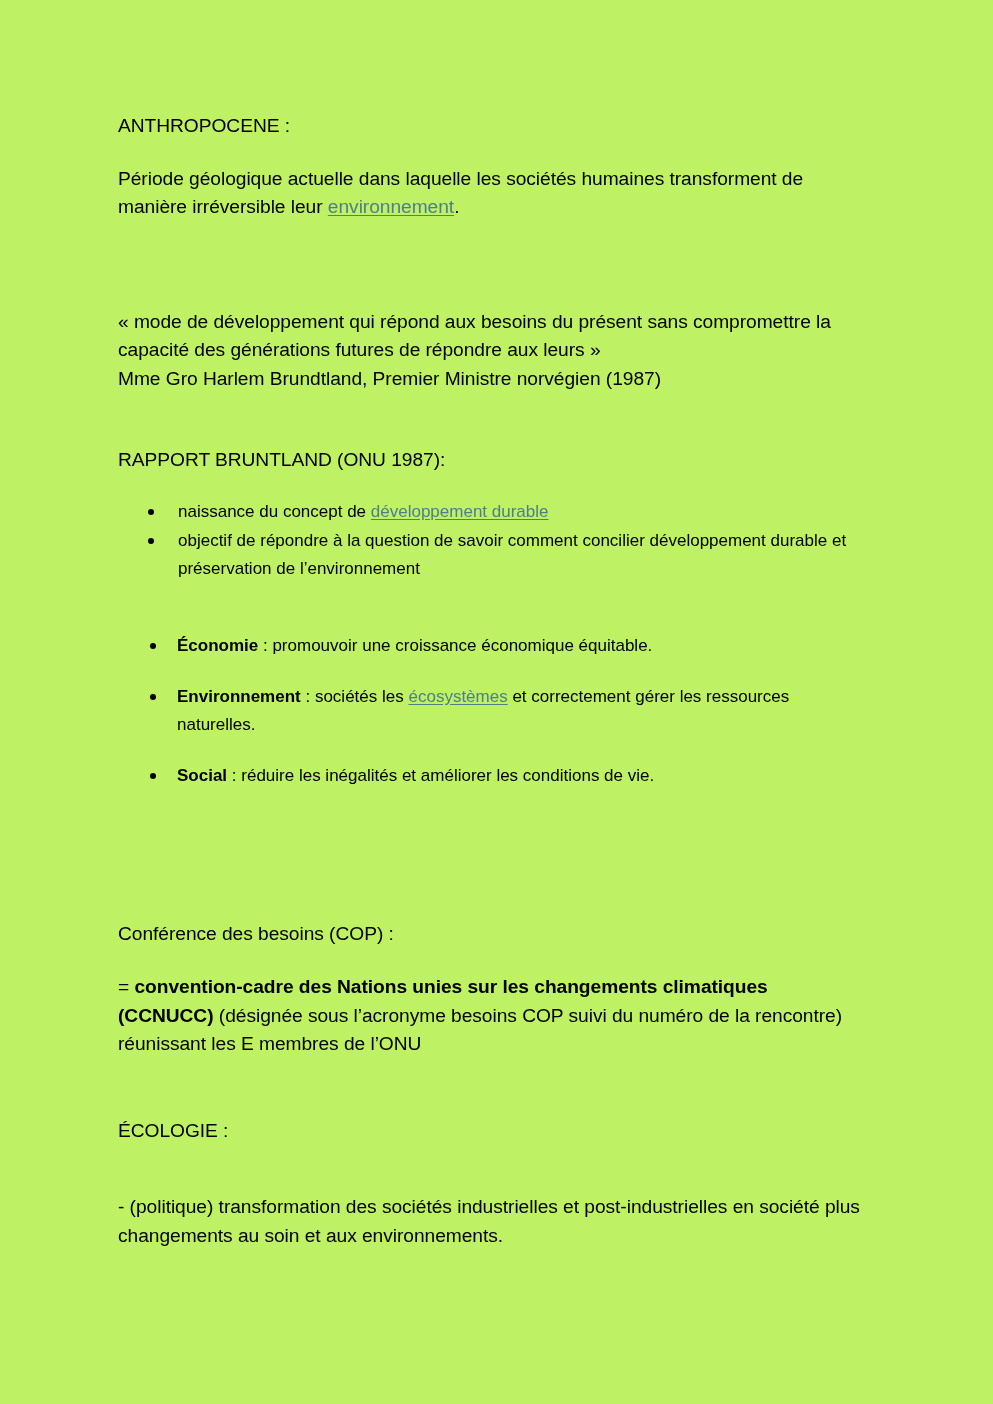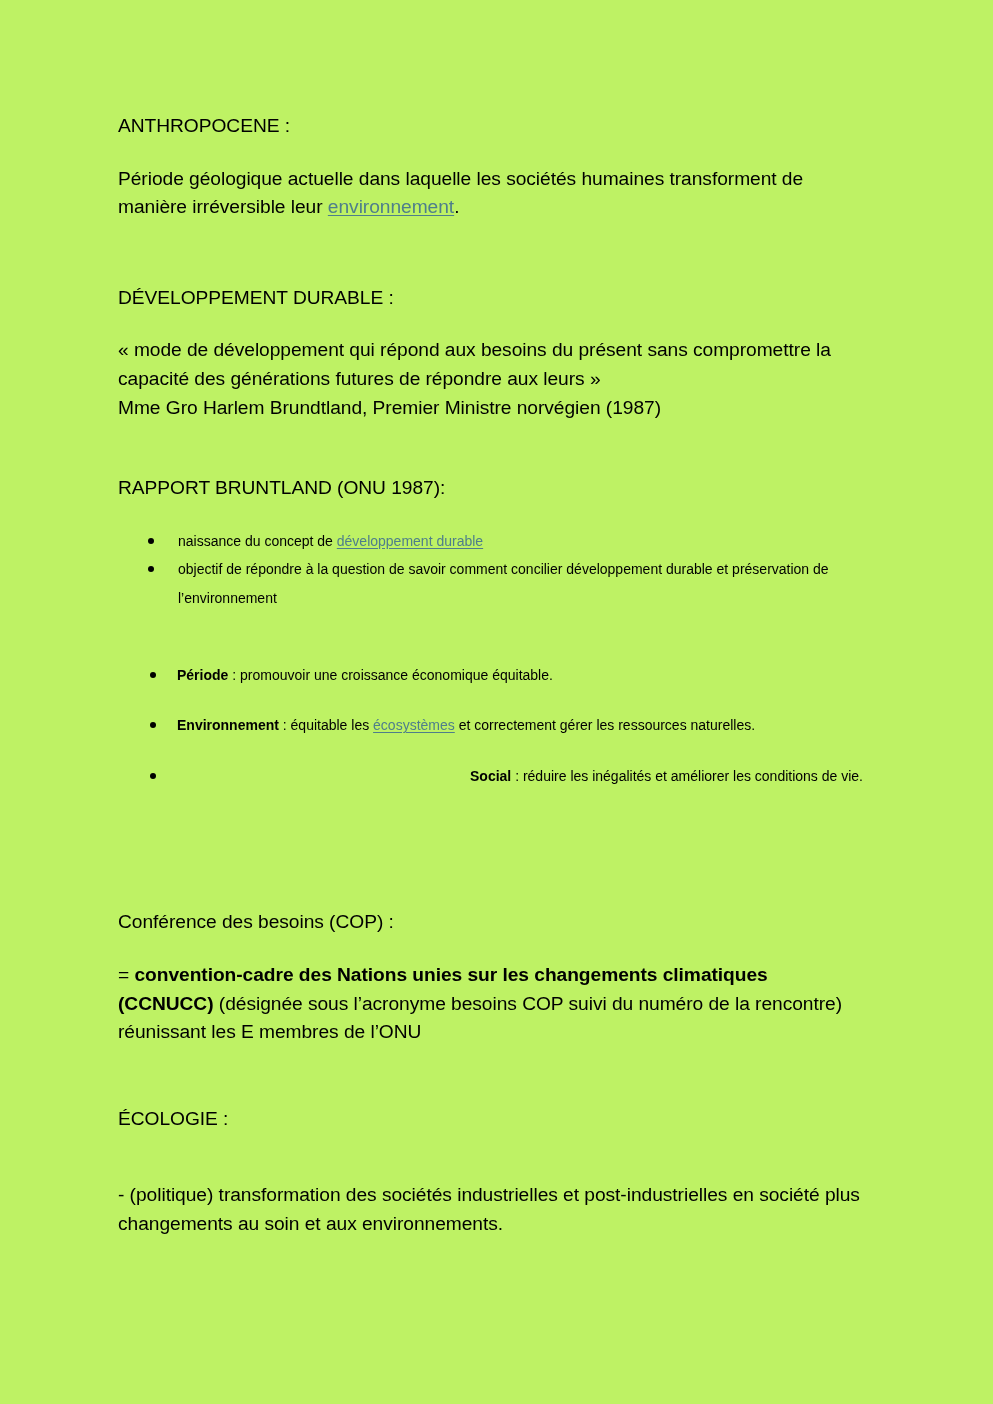--- a/index.html
+++ b/index.html
@@ -47,55 +47,54 @@
   }
   .bold { font-weight: bold; }
 
   ul.bullets {
     margin: 0;
     padding: 0;
     list-style: none;
   }
   ul.bullets li {
     position: relative;
-    font-size: 14px;
+    font-size: 17px;
     line-height: 28.6px;
     color: #000000;
   }
   ul.bullets li .dot {
     position: absolute;
     width: 6px;
     height: 6px;
     border-radius: 50%;
     background: #000000;
     top: 11px;
   }
 
   
   ul.list-a li { padding-left: 60px; }
   ul.list-a li .dot { left: 30px; }
 
   
   ul.list-b li { padding-left: 59px; margin-bottom: 22px; }
-  ul.list-b li:last-child { margin-bottom: 0; text-align: right; }
+  ul.list-b li:last-child { margin-bottom: 12px; }
   ul.list-b li .dot { left: 32px; }
 </style>
 </head>
 <body>
 
 <div class="page">
   <div class="content">
 
     <p class="para">ANTHROPOCENE :</p>
     <div class="gap-sm"></div>
     <p class="para"><span>Période géologique actuelle dans laquelle les sociétés humaines transform​ent de manière irréversible leur </span><a class="doclink" href="#">environnement</a><span>.</span></p>
 
     <div class="gap-lg"></div>
 
-    <p class="para">DÉVELOPPEMENT DURABLE :</p>
     <div class="gap-sm"></div>
     <p class="para">« mode de développement qui répond aux besoins du présent sans compromettre la capacité des générations futures de répondre aux leurs »</p>
     <p class="para">Mme Gro Harlem Brundtland, Premier Ministre norvégien (1987)</p>
 
     <div class="gap-md"></div>
 
     <p class="para">RAPPORT BRUNTLAND (ONU 1987):</p>
     <div class="gap-sm"></div>
 
     <ul class="bullets list-a">
@@ -108,25 +107,25 @@
         <span>objectif de répondre à la question de savoir comment concilier développement durable et préservation de l’environnement</span>
       </li>
     </ul>
 
     <div class="gap-sm"></div>
     <div class="gap-sm"></div>
 
     <ul class="bullets list-b">
       <li>
         <span class="dot"></span>
-        <span class="bold">Période</span><span> : promouvoir une croissance économique équitable.</span>
+        <span class="bold">Économie</span><span> : promouvoir une croissance économique équitable.</span>
       </li>
       <li>
         <span class="dot"></span>
-        <span class="bold">Environnement</span><span> : équitable les </span><a class="doclink" href="#">écosystèmes</a><span> et correctement gérer les ressources naturelles.</span>
+        <span class="bold">Environnement</span><span> : sociétés les </span><a class="doclink" href="#">écosystèmes</a><span> et correctement gérer les ressources naturelles.</span>
       </li>
       <li>
         <span class="dot"></span>
         <span class="bold">Social</span><span> : réduire les inégalités et améliorer les conditions de vie.</span>
       </li>
     </ul>
 
     <div class="gap-xl"></div>
 
     <p class="para">Conférence des besoins (COP) :</p>

